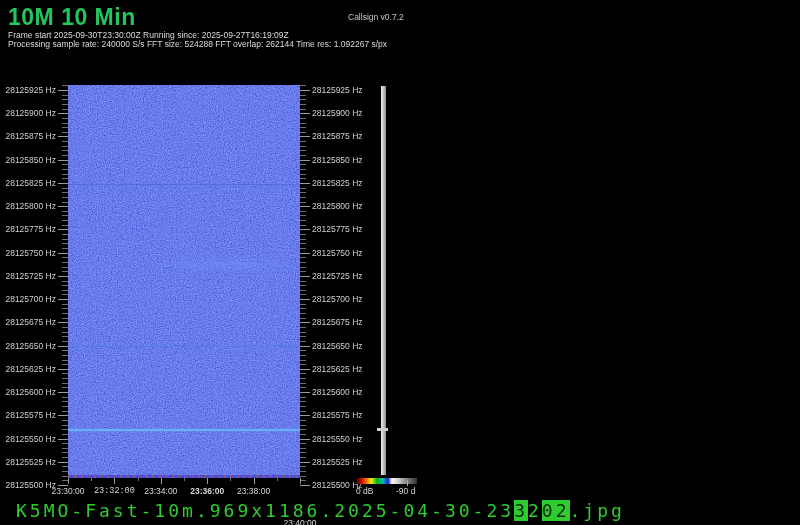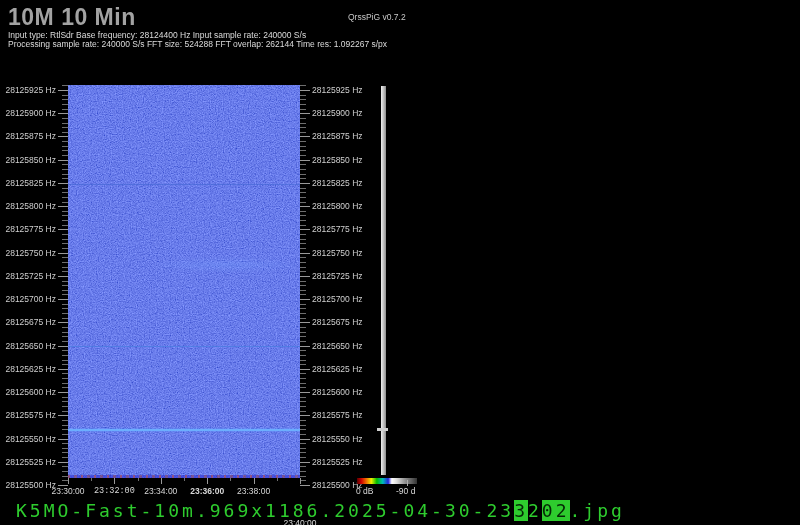--- a/index.html
+++ b/index.html
@@ -1,19 +1,19 @@
 <!DOCTYPE html>
 <html><head>
 <meta charset="utf-8">
 <style>
   html,body{margin:0;padding:0;background:#000;}
   body{width:800px;height:525px;position:relative;overflow:hidden;
        font-family:"Liberation Sans", sans-serif;color:#ddd;}
   .abs{position:absolute;}
-  #title{left:8px;top:4px;font-size:23px;font-weight:bold;color:#a3a3a3;letter-spacing:.5px;}
+  #title{left:8px;top:4px;font-size:23px;font-weight:bold;color:#22c55e;letter-spacing:.5px;}
   #version{left:348px;top:12px;font-size:8.5px;color:#c8c8c8;}
   #info-block{left:8px;top:31px;font-size:8.5px;line-height:9.3px;color:#dcdcdc;white-space:nowrap;}
   .freq-label{position:absolute;font-size:8.5px;color:#cfcfcf;white-space:nowrap;}
   .freq-label.left{left:0;width:56px;text-align:right;}
   .freq-label.right{left:312px;}
   .tick{position:absolute;background:#999;}
   .tick.minor{background:#6e6e6e;}
   #plot{left:68px;top:85px;width:232px;height:393px;background:#1515b5;overflow:hidden;}
   #plot svg{display:block;}
   .sigline{position:absolute;left:0;width:232px;}
@@ -36,23 +36,23 @@
   #db-right{left:396px;}
   .time-label{position:absolute;top:486px;width:44px;text-align:center;font-size:8.5px;color:#d8d8d8;}
   #filename{left:16px;top:500px;font-family:"DejaVu Sans Mono", monospace;
       font-size:18px;letter-spacing:3px;color:#2ecc2e;white-space:nowrap;}
   #filename .inv{background:#2ecc2e;color:#052805;}
 </style>
 </head>
 <body>
 
 <div class="abs" id="title">10M 10 Min</div>
-<div class="abs" id="version">QrssPiG v0.7.2</div>
+<div class="abs" id="version">Callsign v0.7.2</div>
 <div class="abs" id="info-block">
-    <div>Input type: RtlSdr Base frequency: 28124400 Hz Input sample rate: 240000 S/s</div>
+    <div>Frame start 2025-09-30T23:30:00Z Running since: 2025-09-27T16:19:09Z</div>
     <div>Processing sample rate: 240000 S/s FFT size: 524288 FFT overlap: 262144 Time res: 1.092267 s/px</div>
   </div>
 
 <div id="freq-axis-left">
     <div class="freq-label left" style="top: 85px;">28125925 Hz</div>
     <div class="tick" style="left: 58px; top: 90px; width: 10px; height: 1px;"></div>
     <div class="tick minor" style="left: 62px; top: 85.353px; width: 6px; height: 1px;"></div>
     <div class="freq-label left" style="top: 108.235px;">28125900 Hz</div>
     <div class="tick" style="left: 58px; top: 113.235px; width: 10px; height: 1px;"></div>
     <div class="tick minor" style="left: 62px; top: 108.588px; width: 6px; height: 1px;"></div>

